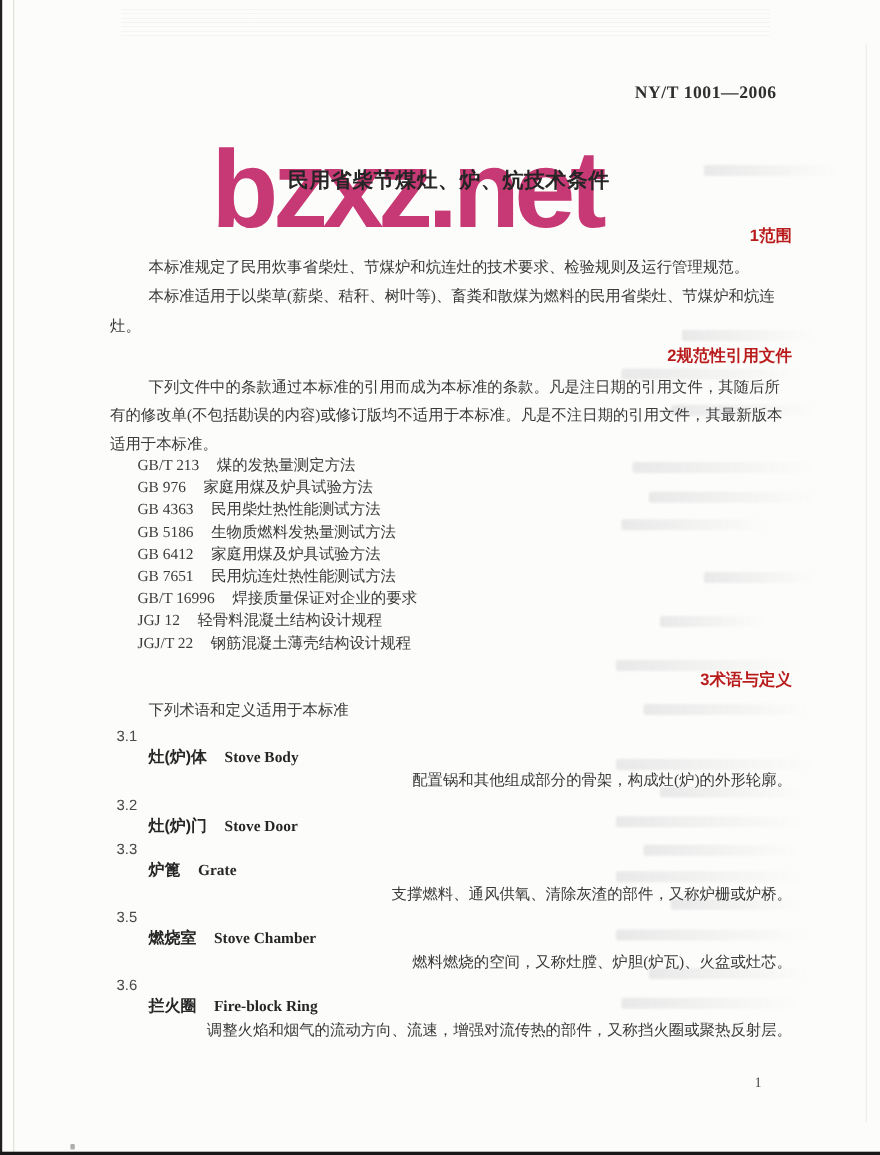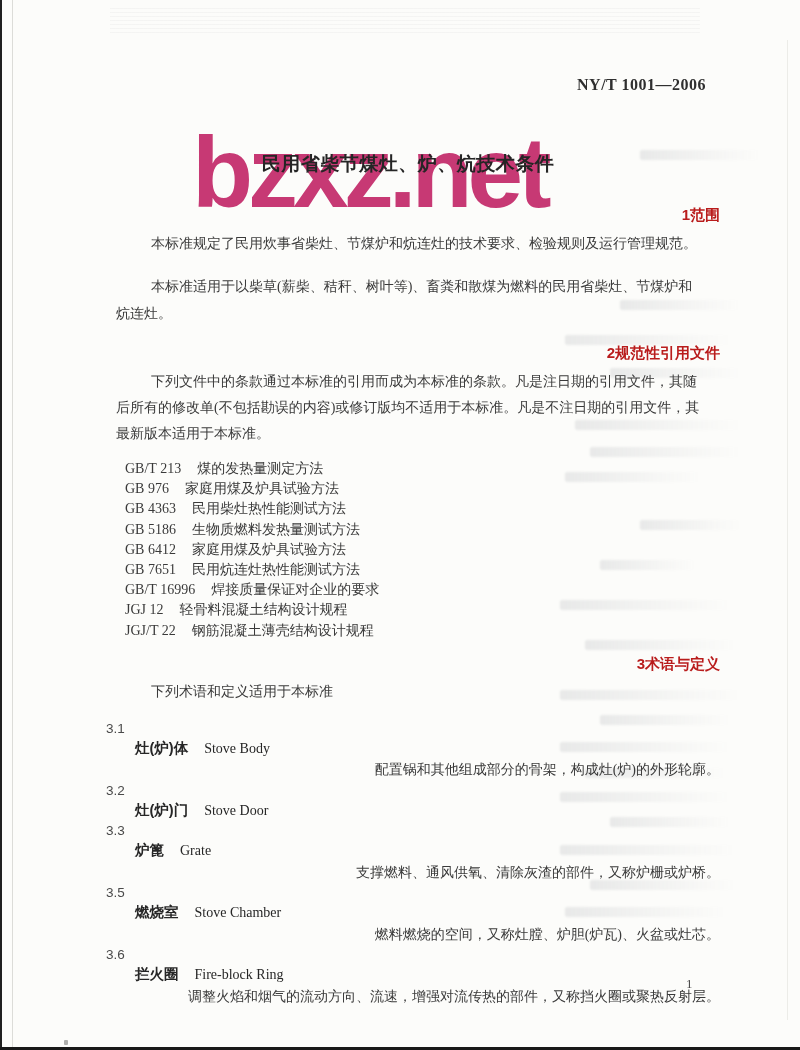--- a/index.html
+++ b/index.html
@@ -51,42 +51,42 @@
   .content{position:absolute;left:100px;top:195px;width:620px;z-index:2;font-size:14px;}
   .sec-h{
     margin:0 0 0 6px;
     font-family:"Liberation Sans","DejaVu Sans",sans-serif;
     font-weight:bold;font-size:15px;line-height:20px;color:#b91c1c;text-align:right;
   }
   .sec-h .h-num{display:inline-block;min-width:25px;}
   #h-scope{margin-top:10px;}
   #h-refs{margin-top:3px;}
   #h-terms{margin-top:13px;}
-  .para{margin:16px;line-height:27px;text-indent:35px;}
+  .para{margin:0;line-height:27px;text-indent:35px;}
   #scope-p1{margin-top:5px;}
   #refs-intro{margin-top:6px;line-height:26px;}
   .ref-list{list-style:none;margin:-4px 0 0 0;padding:0 0 0 25px;}
   .ref-list li{line-height:20.2px;}
   .ref-code{margin-right:16px;}
   #terms-intro{margin-top:7px;line-height:22px;}
   .term-list{margin-top:2px;}
   .term-num{
     margin-left:6px;line-height:19px;
     font-family:"Liberation Sans","DejaVu Sans",sans-serif;
     font-size:13.5px;color:#4a4a4a;
   }
   .term-name{
     margin-left:35px;line-height:21.5px;
     font-family:"Liberation Sans","DejaVu Sans",sans-serif;
     font-weight:bold;font-size:14.5px;color:#262626;
   }
   .term-name .term-en{
     margin-left:16px;
     font-family:"Liberation Serif","DejaVu Serif",serif;
-    font-weight:normal;font-size:14px;
+    font-weight:bold;font-size:14px;
   }
   .term-def{margin-left:35px;line-height:21.5px;text-align:right;}
   .page-number{position:absolute;left:686px;top:976px;font-size:13px;color:#4a4a4a;z-index:2;}
 </style>
 </head>
 <body>
 
 <div class="page">
 
   <div class="top-streaks"></div>

